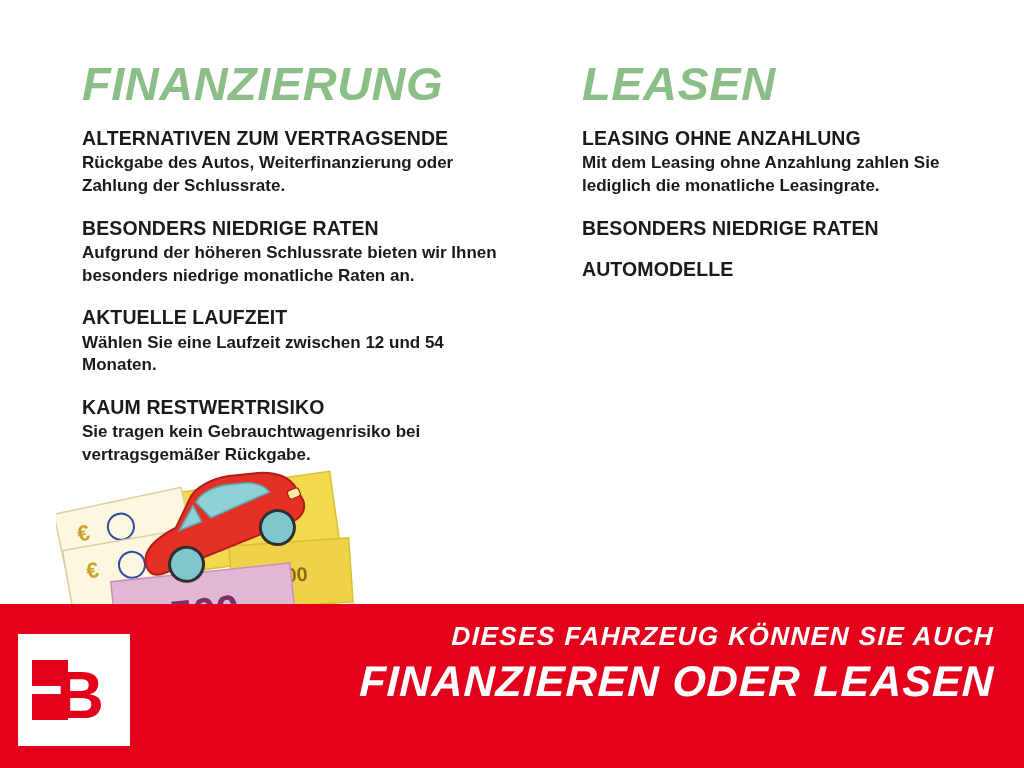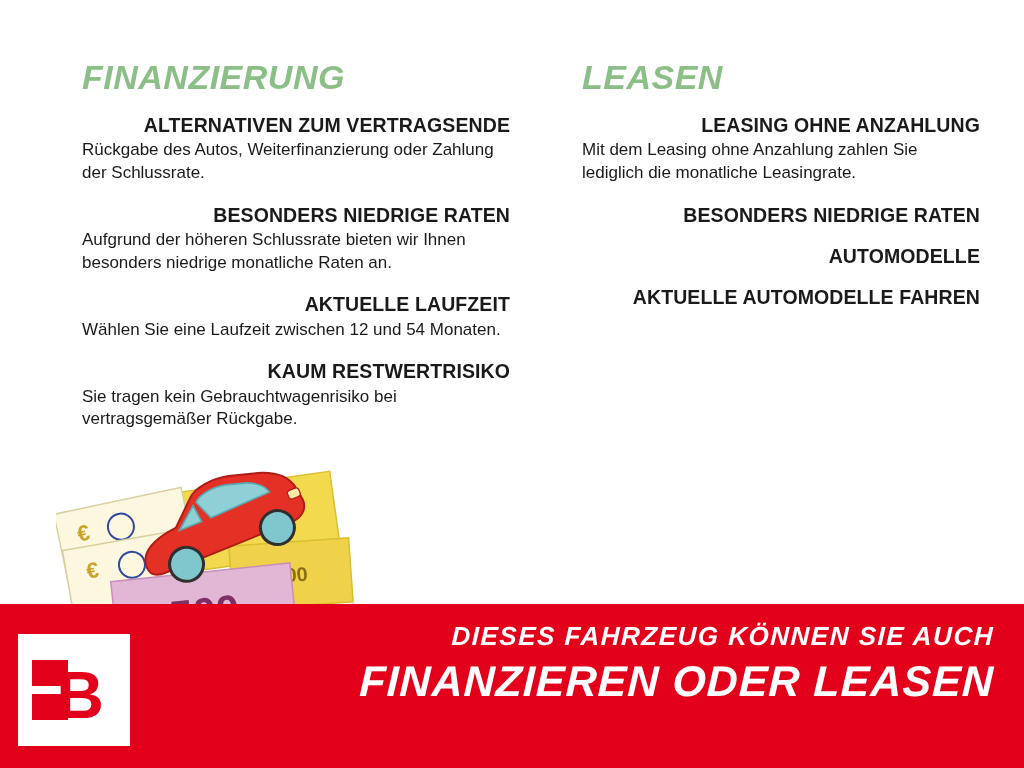--- a/index.html
+++ b/index.html
@@ -29,45 +29,45 @@
     display: flex;
     padding: 60px 40px 0 40px;
   }
   .column {
     width: 470px;
     padding-left: 42px;
   }
   .column.right { padding-left: 72px; }
 
   .col-title {
-    font-size: 34px;
+    font-size: 47px;
     font-weight: bold;
     font-style: italic;
     color: #8cbf87;
     letter-spacing: 0.5px;
     margin: 0 0 20px 0;
     line-height: 1;
   }
 
   .block { margin-bottom: 19px; }
   .block-title {
     font-size: 19.5px;
     font-weight: bold;
     color: #1a1a1a;
     letter-spacing: 0.1px;
     line-height: 1.15;
     margin: 0 0 3px 0;
-    text-align: right;
   }
   .block-text {
     font-size: 17px;
     color: #1a1a1a;
     line-height: 1.33;
     margin: 0;
     max-width: 420px;
+    font-weight: bold;
   }
 
   
   .illustration {
     position: absolute;
     left: 56px;
     top: 462px;
     width: 330px;
     height: 230px;
   }
@@ -163,21 +163,20 @@
 
       <div class="block">
         <h2 class="block-title">BESONDERS NIEDRIGE RATEN</h2>
       </div>
 
       <div class="block">
         <h2 class="block-title">AUTOMODELLE</h2>
       </div>
 
       <div class="block">
-        <h2 class="block-title">AKTUELLE AUTOMODELLE FAHREN</h2>
       </div>
     </div>
   </div>
 
   <div class="illustration">
     <svg width="330" height="230" viewBox="0 0 330 230">
 
       <g transform="rotate(-8 200 60)">
         <rect x="130" y="20" width="150" height="80" fill="#f2d94e" stroke="#d9bf30" stroke-width="1.5"></rect>
         <text x="200" y="68" font-family="'Liberation Sans',sans-serif" font-size="34" font-weight="bold" fill="#8a6f12" text-anchor="middle">200</text>

